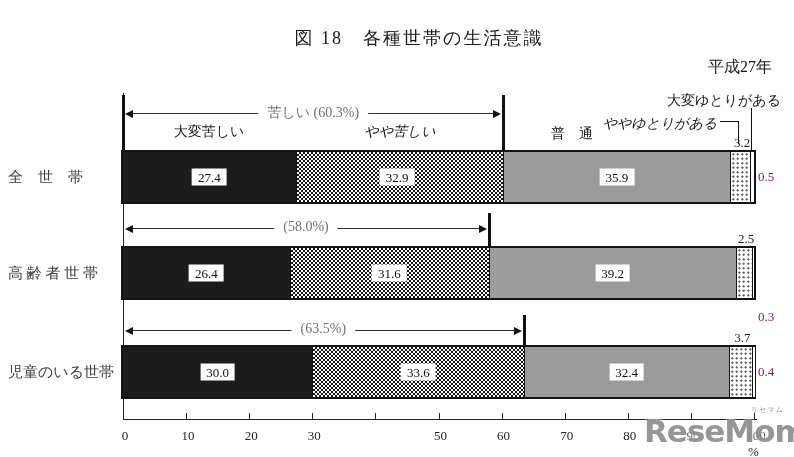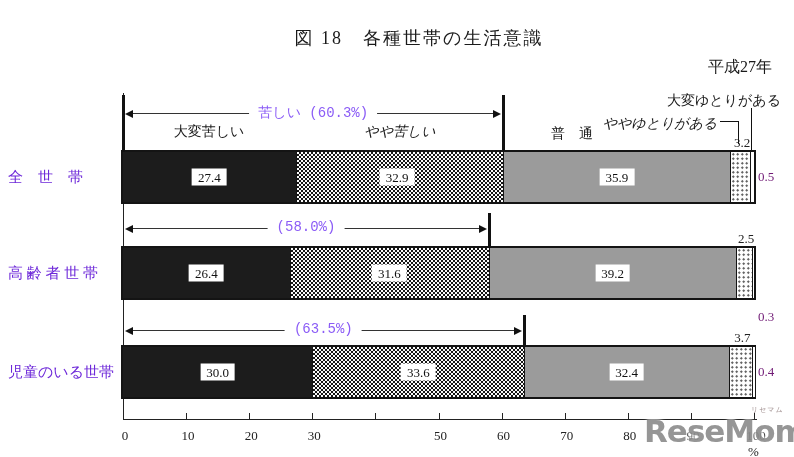--- a/index.html
+++ b/index.html
@@ -17,24 +17,24 @@
   .bar{box-sizing:border-box;border:2px solid #141414;height:54px;background:#fff;}
   .seg{position:absolute;top:0;height:100%;box-sizing:border-box;}
   .seg-black{background:#1c1c1c;}
   .seg-checker{background:repeating-conic-gradient(#161616 0% 25%,#fafafa 0% 50%) 0 0/4px 4px;border-left:1px solid #141414;}
   .seg-gray{background:#9b9b9b;border-left:1px solid #141414;}
   .seg-dots{background-color:#fff;background-image:radial-gradient(#555 1px,transparent 1.2px);background-size:4.5px 4.5px;border-left:1px solid #141414;}
   .seg-white{background:#fff;border-left:1px solid #141414;}
   .val{transform:translate(-50%,-50%);background:#fff;padding:1px 6px;font-size:13px;line-height:15px;color:#111;white-space:nowrap;}
   .topval{transform:translateX(-50%);font-size:13px;color:#222;white-space:nowrap;}
   .sideval{font-size:13px;color:#701a75;white-space:nowrap;}
-  .cat{left:8px;width:100px;font-size:15px;color:#6d28d9;white-space:nowrap;}
+  .cat{left:8px;width:100px;font-size:15px;color:#404040;white-space:nowrap;}
   
   .arrow-line{height:1px;background:#333;}
-  .arrow-label{transform:translateX(-50%);background:#fff;padding:0 9px;font-size:14px;color:#8b5cf6;white-space:nowrap;font-family:Liberation Mono, monospace;}
+  .arrow-label{transform:translateX(-50%);background:#fff;padding:0 9px;font-size:14px;color:#737373;white-space:nowrap;}
   .ah{width:0;height:0;border-top:4px solid transparent;border-bottom:4px solid transparent;}
   .ah-left{border-right:8px solid #111;}
   .ah-right{border-left:8px solid #111;}
   .endbar{width:3px;background:#111;}
   .hdr{transform:translateX(-50%);font-size:14px;color:#1a1a1a;white-space:nowrap;}
   .leader{background:#111;}
   
   #watermark{left:644px;top:413px;font-family:"DejaVu Sans","Liberation Sans",sans-serif;
     font-weight:bold;font-size:31px;color:#8e8e8e;letter-spacing:-1px;opacity:.92;
     text-shadow:0 0 2px #fff,0 0 4px #fff;z-index:5;}

